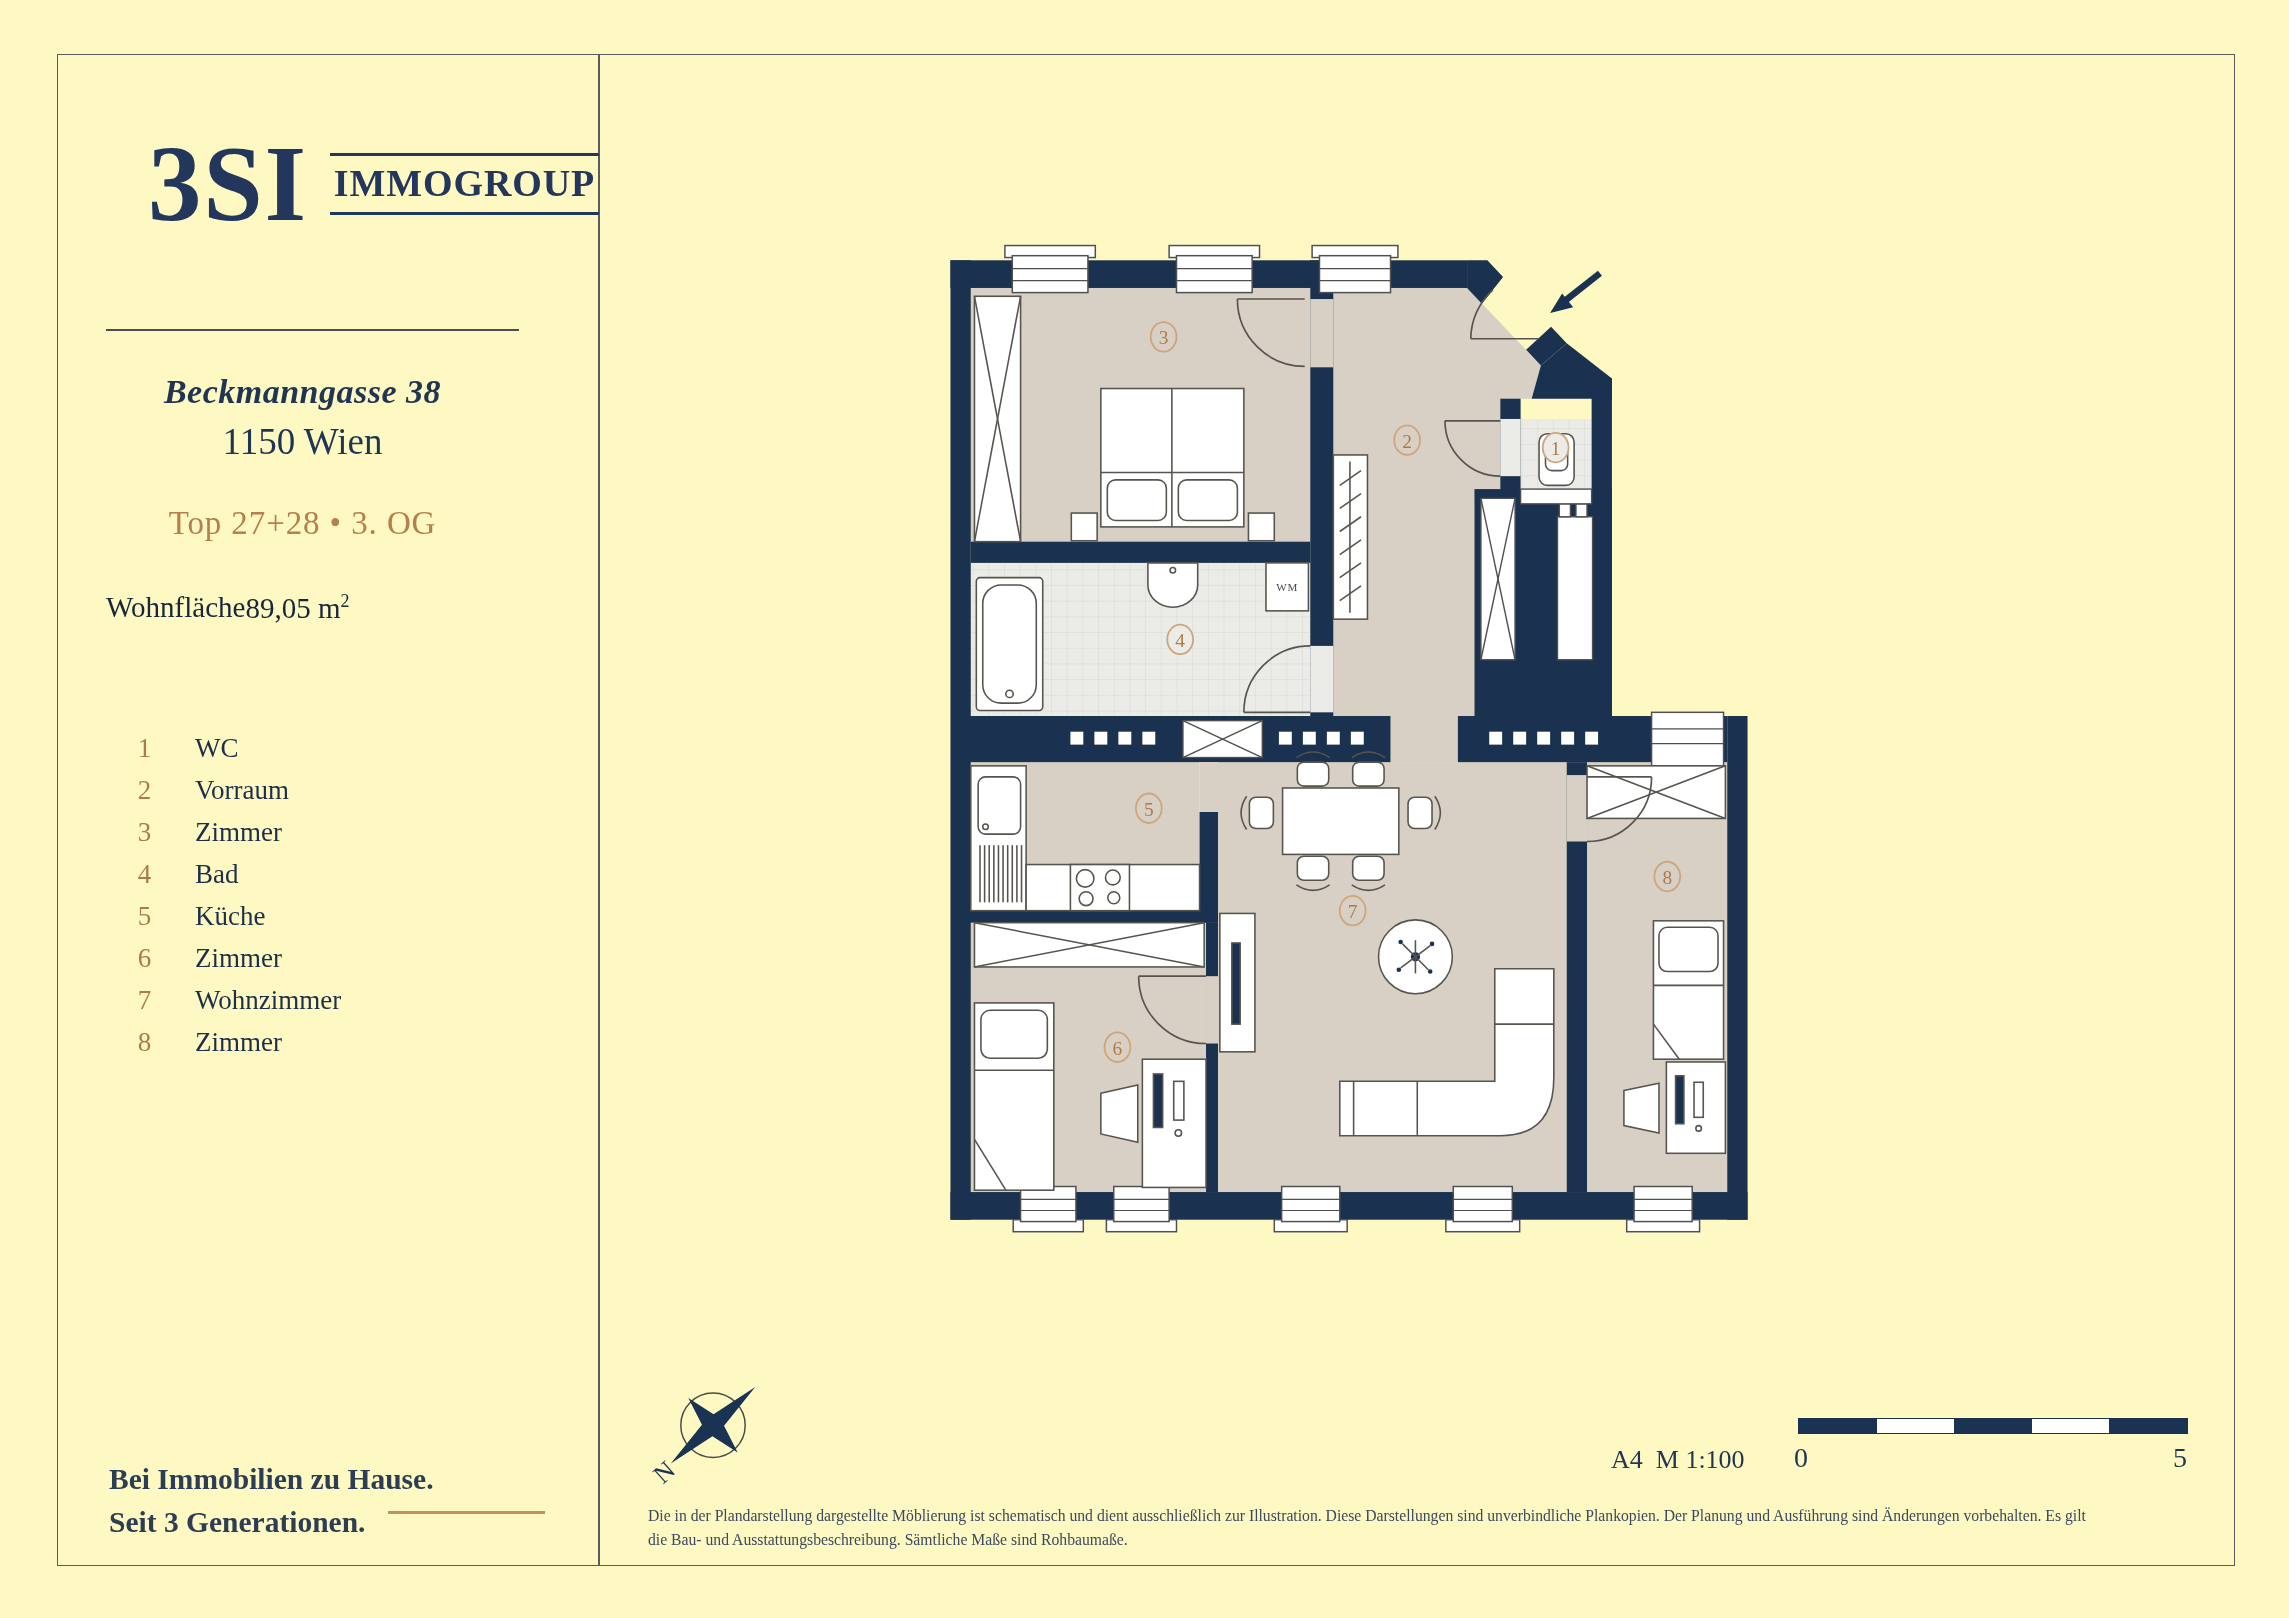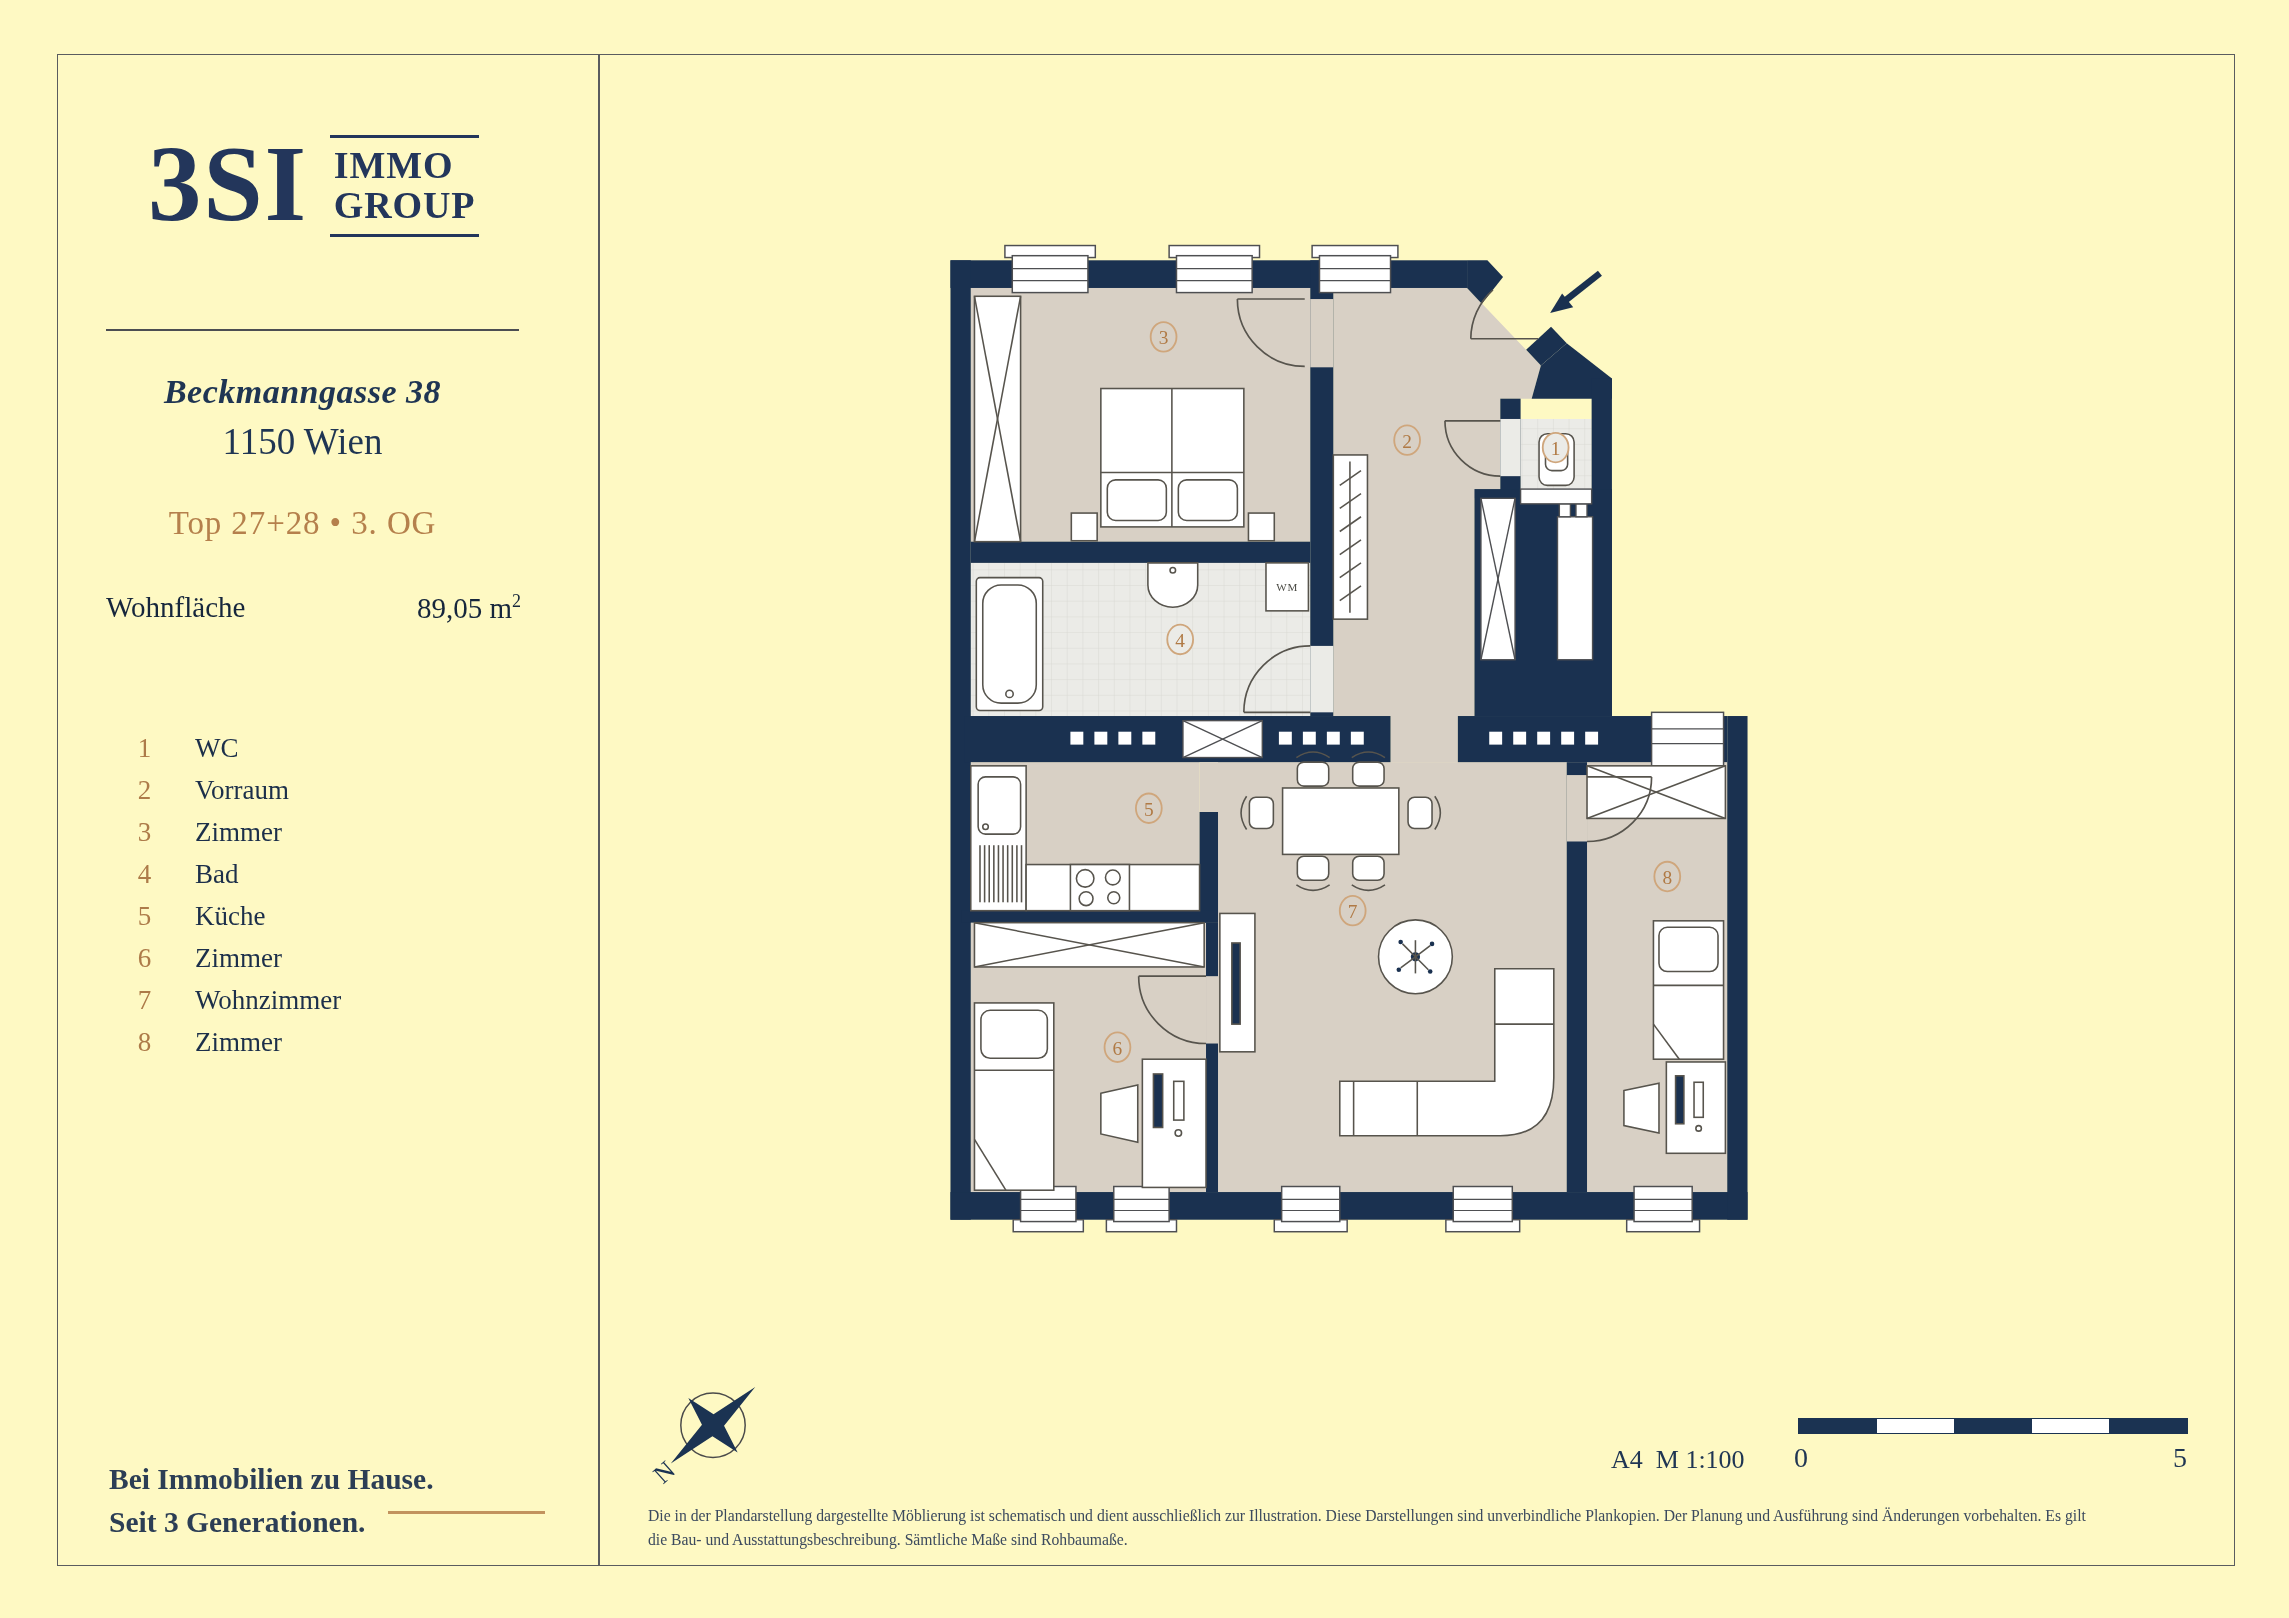--- a/index.html
+++ b/index.html
@@ -5,31 +5,31 @@
   html,body{margin:0;padding:0;background:#e8e8e8;}
   .page{position:relative;width:2290px;height:1619px;background:#fef9c3;overflow:hidden;
         font-family:"Liberation Serif", serif;color:#1f3553;}
   .frame{position:absolute;left:57px;top:54px;width:2176px;height:1510px;
          border:1.8px solid #5a5c5f;background:transparent;}
   .divider-v{position:absolute;left:598px;top:54px;width:1.8px;height:1512px;background:#5a5c5f;}
 
   
   .logo-row{position:absolute;left:148px;top:135px;display:flex;align-items:stretch;gap:22px;}
   .logo-main{font-size:107px;line-height:0.92;font-weight:bold;color:#23365b;letter-spacing:1.8px;}
-  .logo-sub{display:flex;flex-direction:column;justify-content:center;align-self:center;
+  .logo-sub{display:flex;flex-direction:row;justify-content:center;align-self:center;
             border-top:3.7px solid #23365b;border-bottom:3.7px solid #23365b;
             padding:8.3px 3.7px;color:#23365b;font-weight:bold;font-size:38px;line-height:1.05;letter-spacing:0.9px;}
   .logo-divider{position:absolute;left:106px;top:329px;width:413px;height:1.8px;background:#4c4e52;}
 
   .address-block{position:absolute;left:81px;top:373px;width:443px;text-align:center;}
   .addr1{font-size:34px;font-weight:600;color:#1f3553;letter-spacing:0.5px;font-style:italic;}
   .addr2{font-size:37px;margin-top:9.2px;color:#1f3553;}
   .unit-line{font-size:33px;margin-top:42px;color:#b5804c;letter-spacing:0.9px;}
 
-  .area-row{position:absolute;left:106px;top:591px;width:415px;display:flex;justify-content:space-between;
+  .area-row{position:absolute;left:106px;top:591px;width:415px;display:flex;
             font-size:29px;color:#16263c;}
   .area-row sup{font-size:62%;}
 
   .legend{position:absolute;left:126px;top:727px;}
   .legend-row{display:flex;align-items:center;height:42px;font-size:27px;}
   .lnum{width:37px;text-align:center;color:#ad7b49;}
   .llabel{margin-left:32px;color:#1c2f4a;font-family:Liberation Serif, serif;}
 
   .tagline{position:absolute;left:109px;top:1458px;font-size:29.5px;line-height:1.45;color:#2c3e55;font-weight:bold;}
   .accent-line{position:absolute;left:388px;top:1511px;width:157px;height:2.8px;background:#c2935e;}

